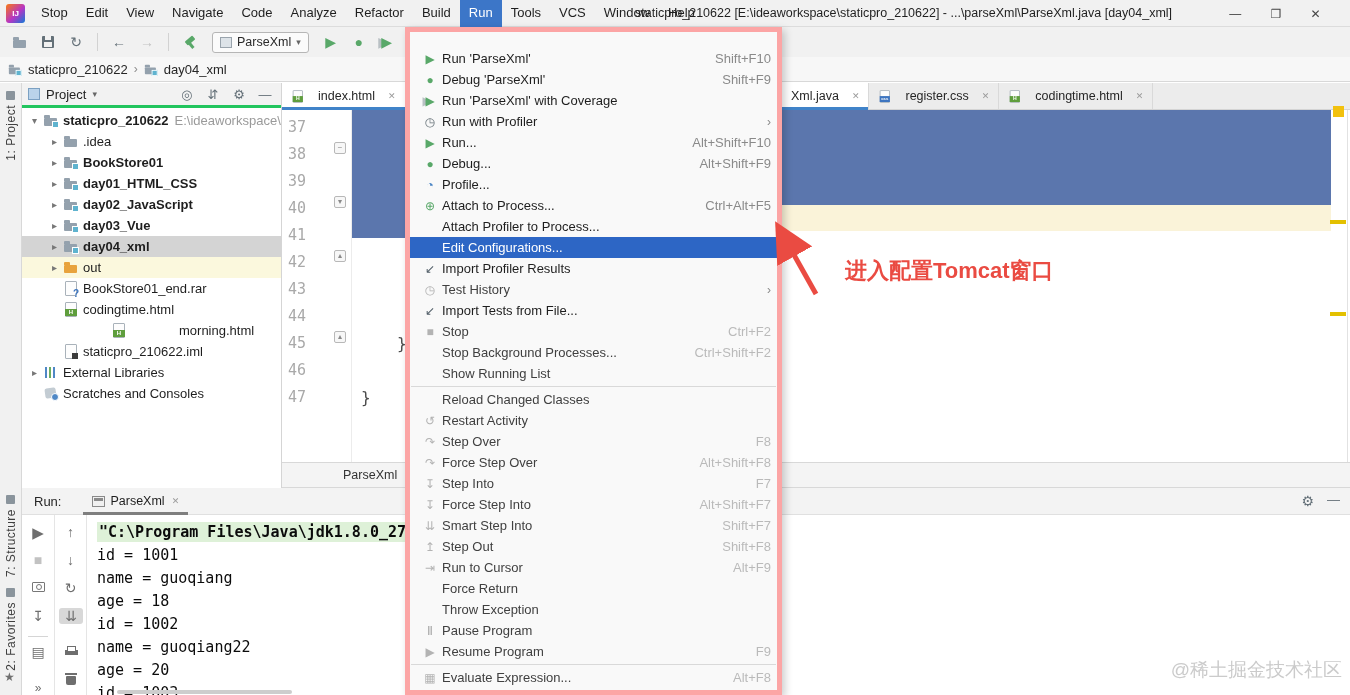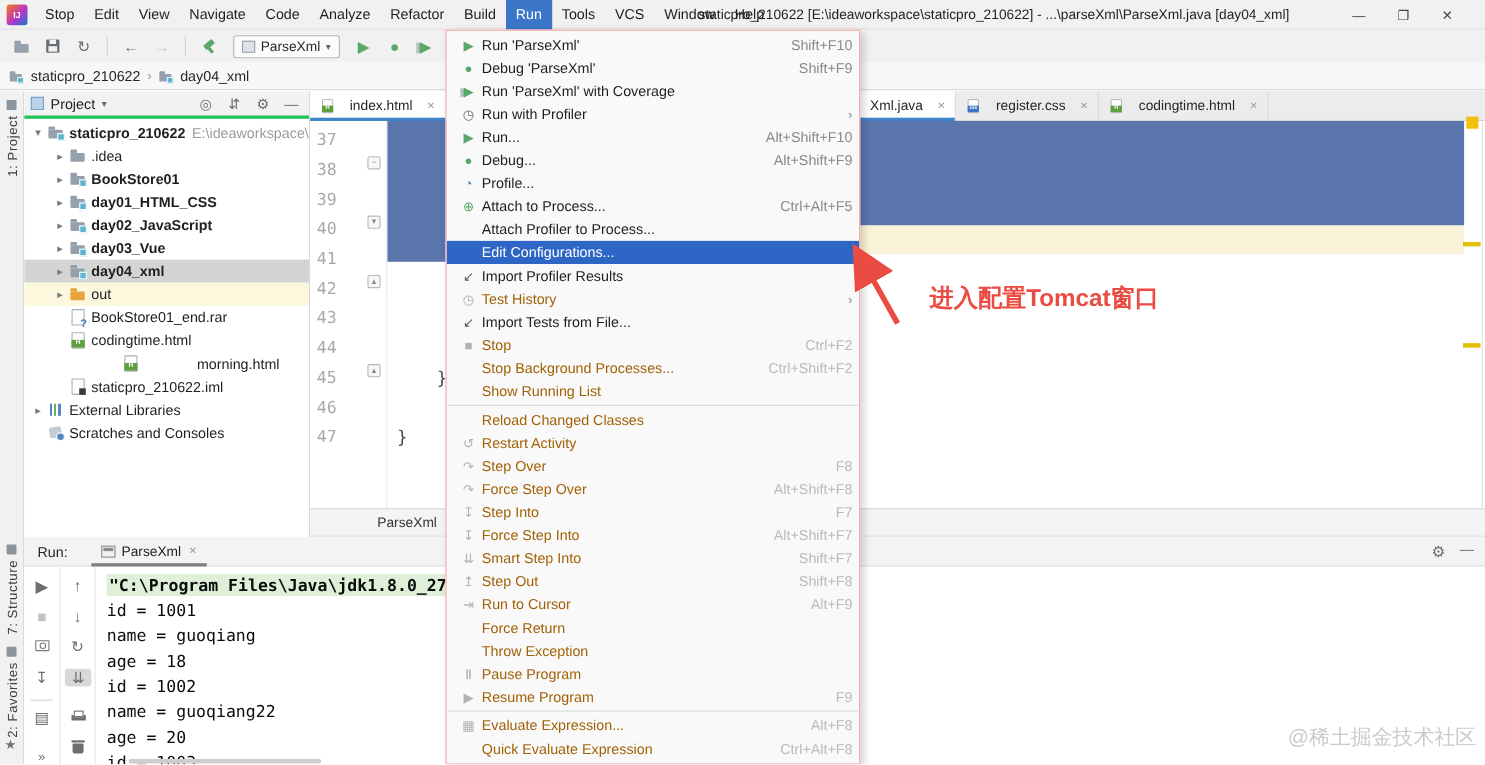--- a/index.html
+++ b/index.html
@@ -129,27 +129,27 @@
   .tr::after{content:"";position:absolute;left:-1px;right:-1px;top:0;height:2px;background:#6e6e6e}
   .pr{position:absolute;left:10px;width:13px;height:11px}
   .pr::before{content:"";position:absolute;left:0;right:0;top:4px;height:5px;background:#6e6e6e}
   .pr::after{content:"";position:absolute;left:2px;right:2px;top:0;height:4px;background:#fff;border:1px solid #6e6e6e}
   #console{position:absolute;left:65px;top:27px;right:0;bottom:0;overflow:hidden;padding:6px 0 0 10px;font:15px/23px "DejaVu Sans Mono",monospace;color:#0b0b0b}
   .cmd{background:#def1d8;font-weight:bold;padding:1px 2px}
   .hscroll{position:absolute;left:95px;bottom:1px;width:175px;height:4px;background:#cdcdcd;border-radius:2px}
   .watermark{position:absolute;right:8px;bottom:12px;font-size:19px;color:#cbcbcb;z-index:30}
 
   
-  #runmenu{position:absolute;left:405px;top:27px;width:377px;height:668px;background:#f9f9f9;border:1px solid #fca5a5;box-shadow:3px 3px 8px rgba(0,0,0,.2);z-index:40;padding-top:2px;overflow:hidden}
+  #runmenu{position:absolute;left:405px;top:27px;width:377px;height:668px;background:#f9f9f9;border:5px solid #fca5a5;box-shadow:3px 3px 8px rgba(0,0,0,.2);z-index:40;padding-top:16px;overflow:hidden}
   .mitem{height:21px;display:flex;align-items:center;padding:0 6px 0 8px;font-size:13px}
   .mi{width:24px;text-align:center;font-size:12px;flex:none}
   .mi-label{flex:1;color:#1e1e1e;white-space:nowrap}
   .mi-sc{color:#8a8a8a;margin-left:18px;white-space:nowrap}
   .mi-sub{color:#8a8a8a;font-size:12px;margin-left:6px}
-  .mitem.dis .mi-label{color:#a16207}
+  .mitem.dis .mi-label{color:#404040}
   .mitem.dis .mi-sc{color:#bababa}
   .mitem.dis .mi{color:#b3b3b3}
   .mitem.sel{background:#2d66c5}
   .mitem.sel .mi-label{color:#fff}
   .msep{height:1px;background:#d9d9d9;margin:2px 1px}
   .mi-run::before{content:"▶";color:#59a869}
   .mi-debug::before{content:"●";color:#59a869}
   .mi-coverage::before{content:"▶";color:#59a869;text-shadow:-3px 0 0 #b9c0c4}
   .mi-profiler::before{content:"◷";color:#6d787e}
   .mi-profile::before{content:"◔";color:#4a84c4}

